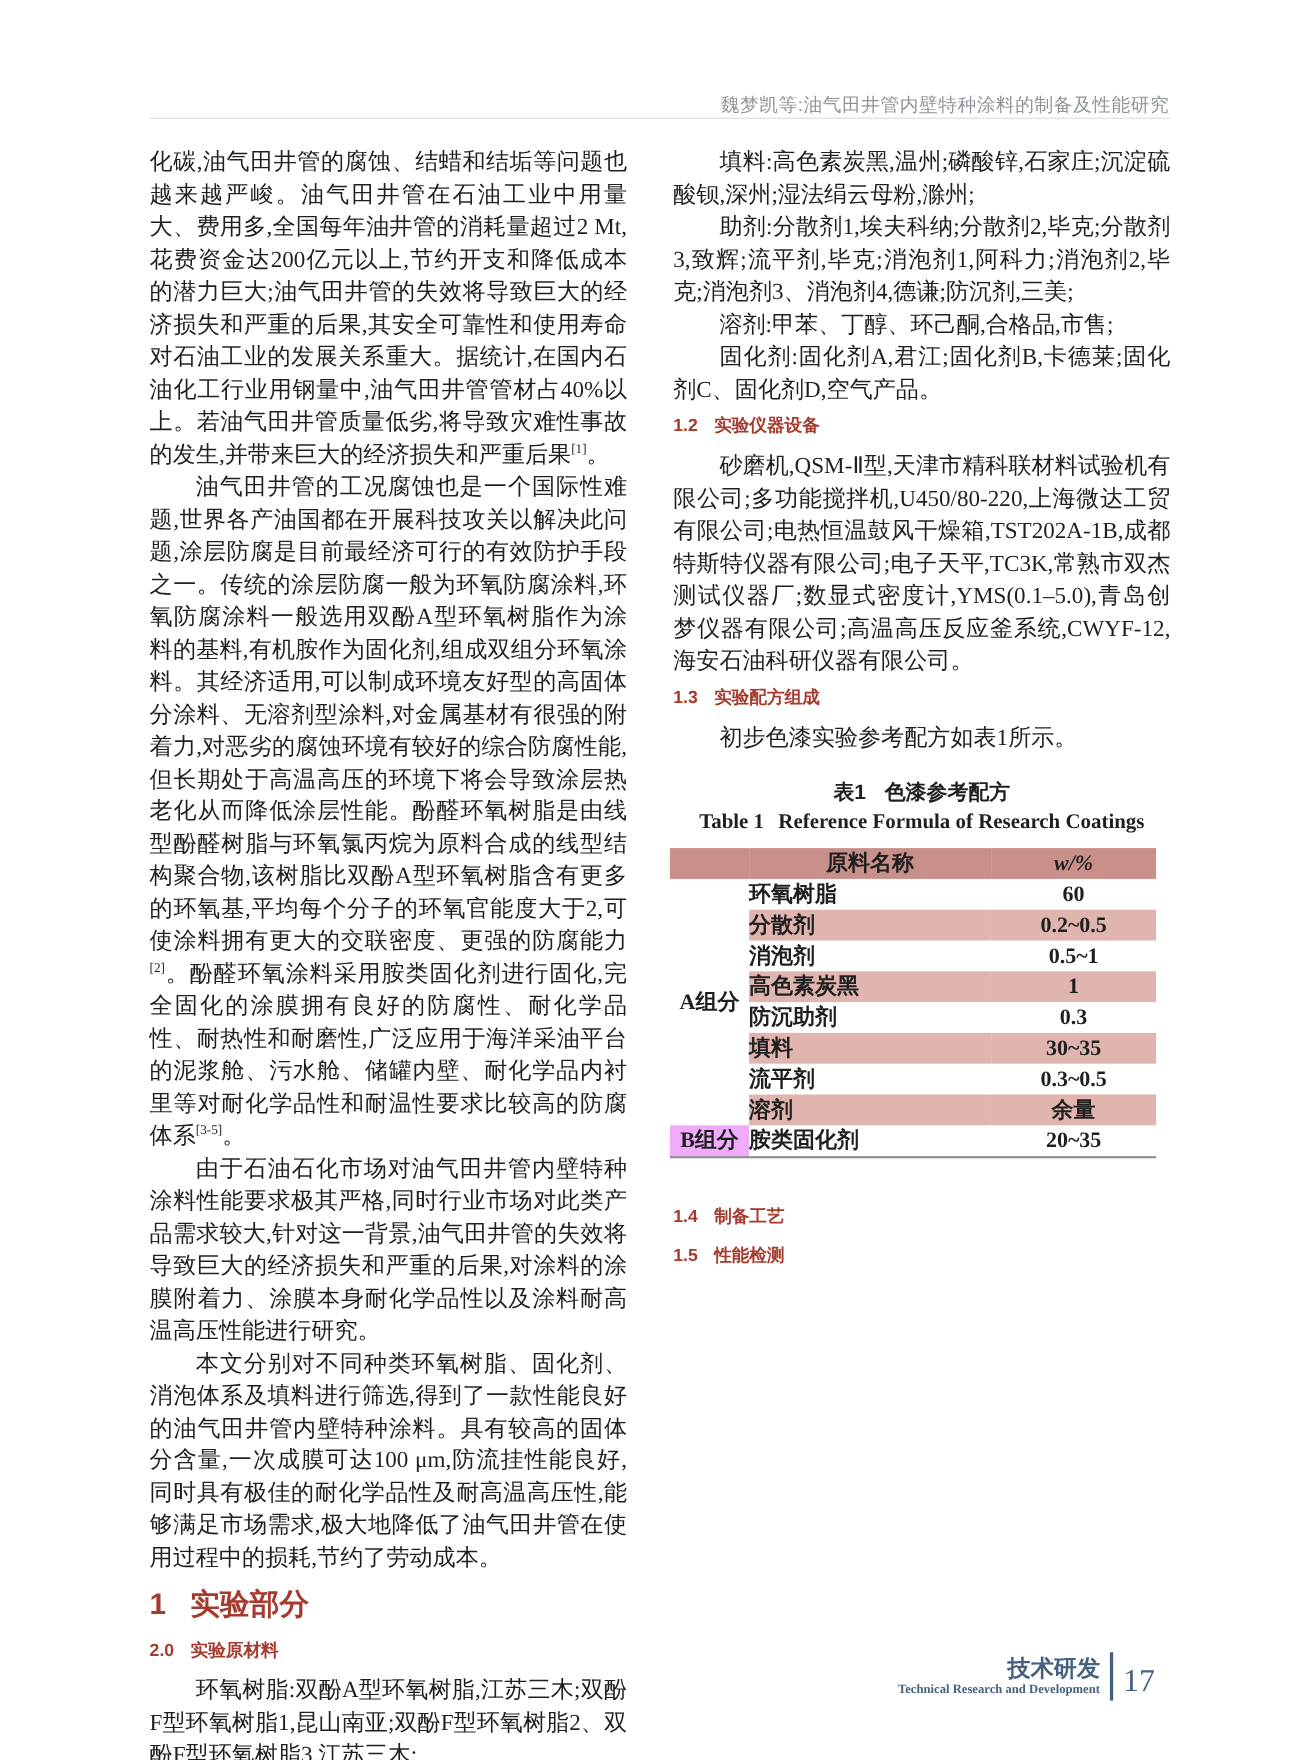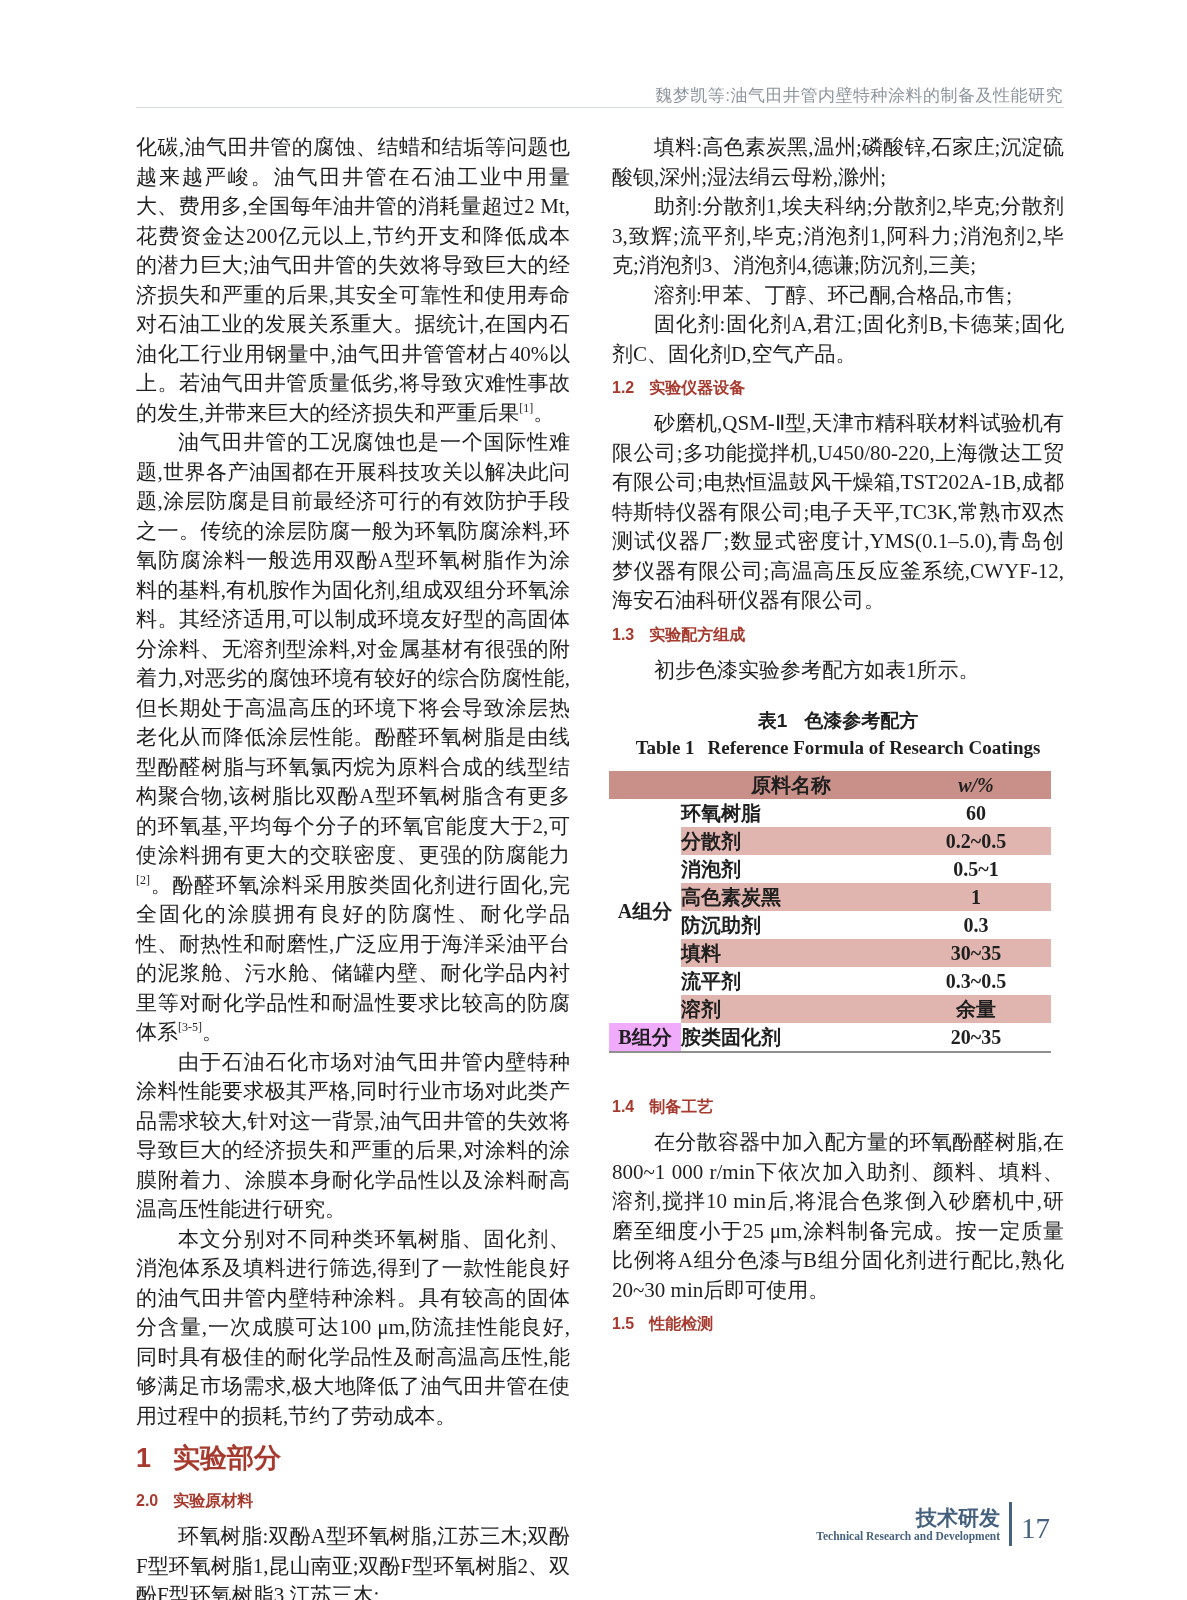--- a/index.html
+++ b/index.html
@@ -155,21 +155,20 @@
       </tr>
       <tr>
         <td class="td-grp grp-b">B组分</td>
         <td class="td-name">胺类固化剂</td>
         <td class="td-val">20~35</td>
       </tr>
     </tbody>
   </table>
 
   <div class="h2"><span class="num">1.4</span><span>制备工艺</span></div>
-  <p class="body-p indent">在分散容器中加入配方量的环氧酚醛树脂,在800~1 000 r/min下依次加入助剂、颜料、填料、溶剂,搅拌10 min后,将混合色浆倒入砂磨机中,研磨至细度小于25 μm,涂料制备完成。按一定质量比例将A组分色漆与B组分固化剂进行配比,熟化20~30 min后即可使用。</p>
   <div class="h2"><span class="num">1.5</span><span>性能检测</span></div>
 </div>
 
 <div class="footer">
   <div class="footer-textblock">
     <div class="footer-cn">技术研发</div>
     <div class="footer-en">Technical Research and Development</div>
   </div>
   <div class="footer-bar"></div>
   <div class="footer-num">17</div>

